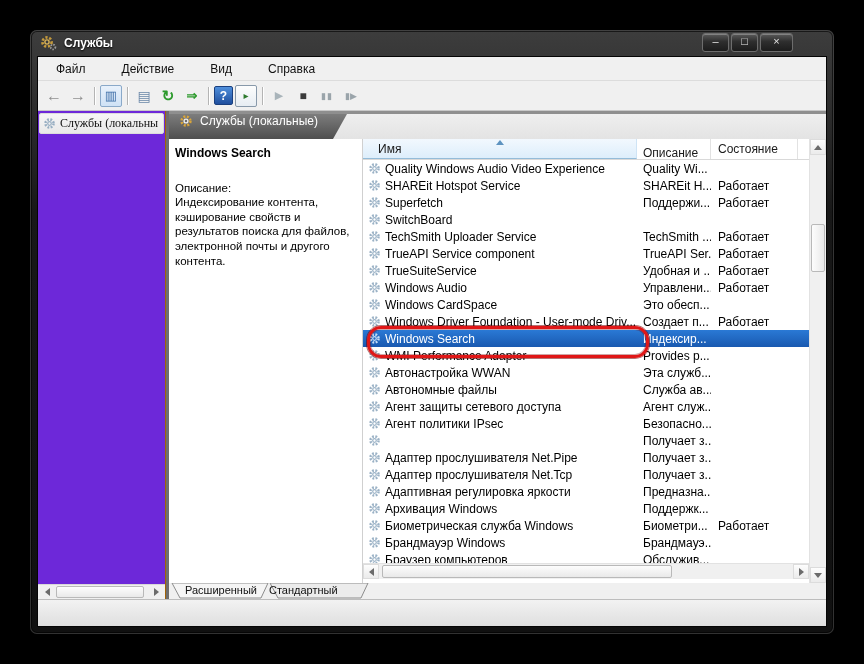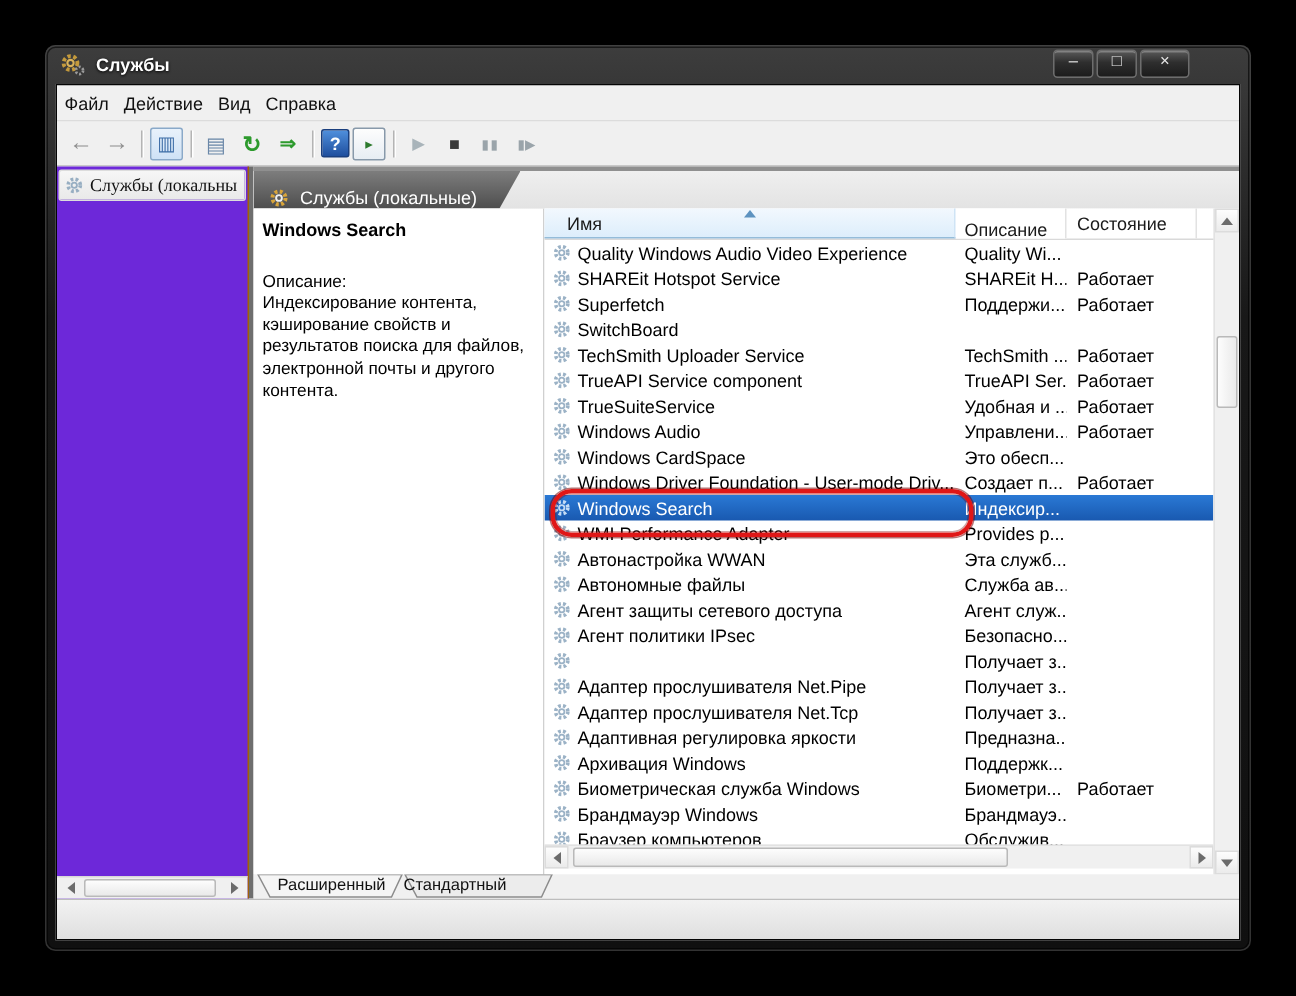--- a/index.html
+++ b/index.html
@@ -14,21 +14,21 @@
   .title-text{color:#fff;font-size:12px;font-weight:bold;margin-left:7px;text-shadow:0 1px 2px #000;}
   .winbtns{position:absolute;right:29px;top:3px;display:flex;gap:2px;}
   .wbtn{width:25px;height:17px;border:1px solid #6d6d6d;border-radius:3px;
         background:linear-gradient(#5a5a5a,#2e2e2e 45%,#1c1c1c);color:#e8e8e8;
         font-size:11px;line-height:15px;text-align:center;box-shadow:inset 0 1px 0 rgba(255,255,255,.25);}
   .wbtn.close{width:31px;}
   
   .client{position:absolute;left:7px;top:26px;width:790px;height:571px;background:#f0f0f0;
           border:1px solid #050505;box-sizing:border-box;display:flex;flex-direction:column;}
   .menubar{height:23px;display:flex;align-items:center;border-bottom:1px solid #dcdcdc;background:#f0f0f0;}
-  .menu-item{font-size:12px;color:#111;padding:3px 5px;}
+  .menu-item{font-size:12px;color:#111;padding:3px 18px;}
   .toolbar{height:29px;display:flex;align-items:center;border-bottom:1px solid #c8c8c8;background:#f0f0f0;padding-left:4px;}
   .tbi{width:20px;height:20px;margin:0 1px;display:flex;align-items:center;justify-content:center;
        font-size:13px;color:#555;border:1px solid transparent;border-radius:2px;}
   .tbsep{width:1px;height:18px;background:#b4b4b4;margin:0 4px;box-shadow:1px 0 0 #fff;}
   [data-name="back-icon"],[data-name="forward-icon"]{color:#8f8f8f;font-weight:bold;font-size:16px;}
   [data-name="console-tree-icon"]{color:#3f6fa8;background:linear-gradient(#e8f1fb,#cfe2f6);border:1px solid #8aa9c9;}
   [data-name="properties-icon"]{color:#6a87a8;font-size:14px;}
   [data-name="refresh-icon"]{color:#2d9a2d;font-size:15px;font-weight:bold;}
   [data-name="export-list-icon"]{color:#2d9a2d;font-size:13px;font-weight:bold;}
   [data-name="help-icon"]{background:linear-gradient(#4f8fdc,#1f4f9e);color:#fff;font-weight:bold;
@@ -44,21 +44,21 @@
   .tree-item{margin:2px 1px;height:19px;display:flex;align-items:center;gap:4px;padding-left:3px;
              background:linear-gradient(#f6f6f6,#e9e9e9);border:1px solid #dcdcdc;border-radius:2px;
              overflow:hidden;white-space:nowrap;}
   .tree-item .lbl{font-size:12px;color:#111;}
   .splitter{width:3px;background:#6e6e6e;}
   .main{flex:1;display:flex;flex-direction:column;min-width:0;}
   .panel-top{height:28px;position:relative;background:linear-gradient(#efefef,#e3e3e3);border-top:3px solid #8f8f8f;box-sizing:border-box;}
   .panel-band{position:absolute;left:0;top:0;width:178px;height:25px;
               background:linear-gradient(#7d7d7d,#4e4e4e);
               clip-path:polygon(0 0,178px 0,164px 25px,0 25px);
-              display:flex;align-items:flex-end;gap:7px;padding-left:10px;box-sizing:border-box;}
+              display:flex;align-items:flex-start;gap:7px;padding-left:10px;box-sizing:border-box;}
   .panel-band .lbl{color:#fff;font-size:12px;}
   .panel-body{flex:1;display:flex;min-height:0;}
   
   .desc{width:194px;background:#fff;border-right:1px solid #d0d0d0;box-sizing:border-box;padding:7px 8px 0 6px;}
   .desc .svc{font-size:12px;font-weight:bold;color:#000;}
   .desc .cap{font-size:11.5px;color:#000;margin-top:22px;}
   .desc .txt{font-size:11.5px;color:#000;line-height:1.28;margin-top:1px;}
   
   .listpane{flex:1;background:#fff;position:relative;min-width:0;}
   .lheader{height:21px;display:flex;border-bottom:1px solid #d9d9d9;position:relative;box-sizing:border-box;}

